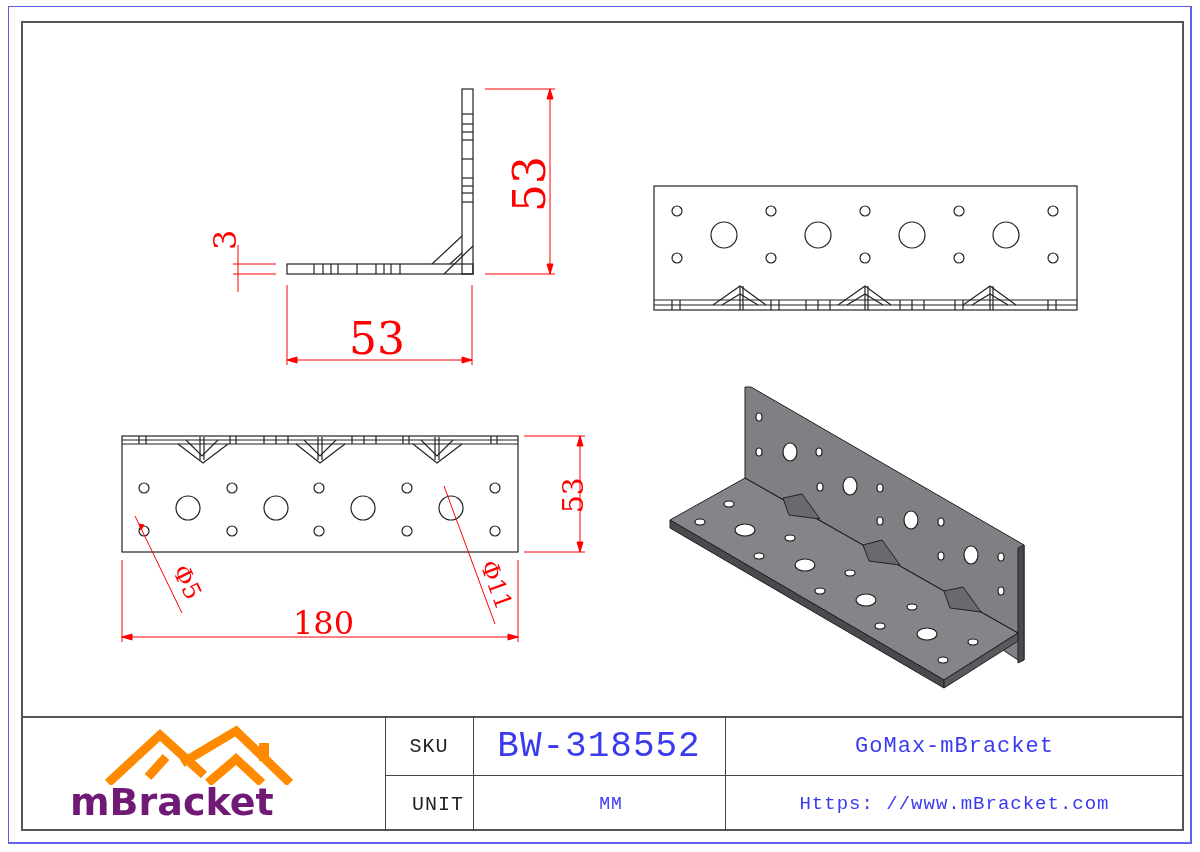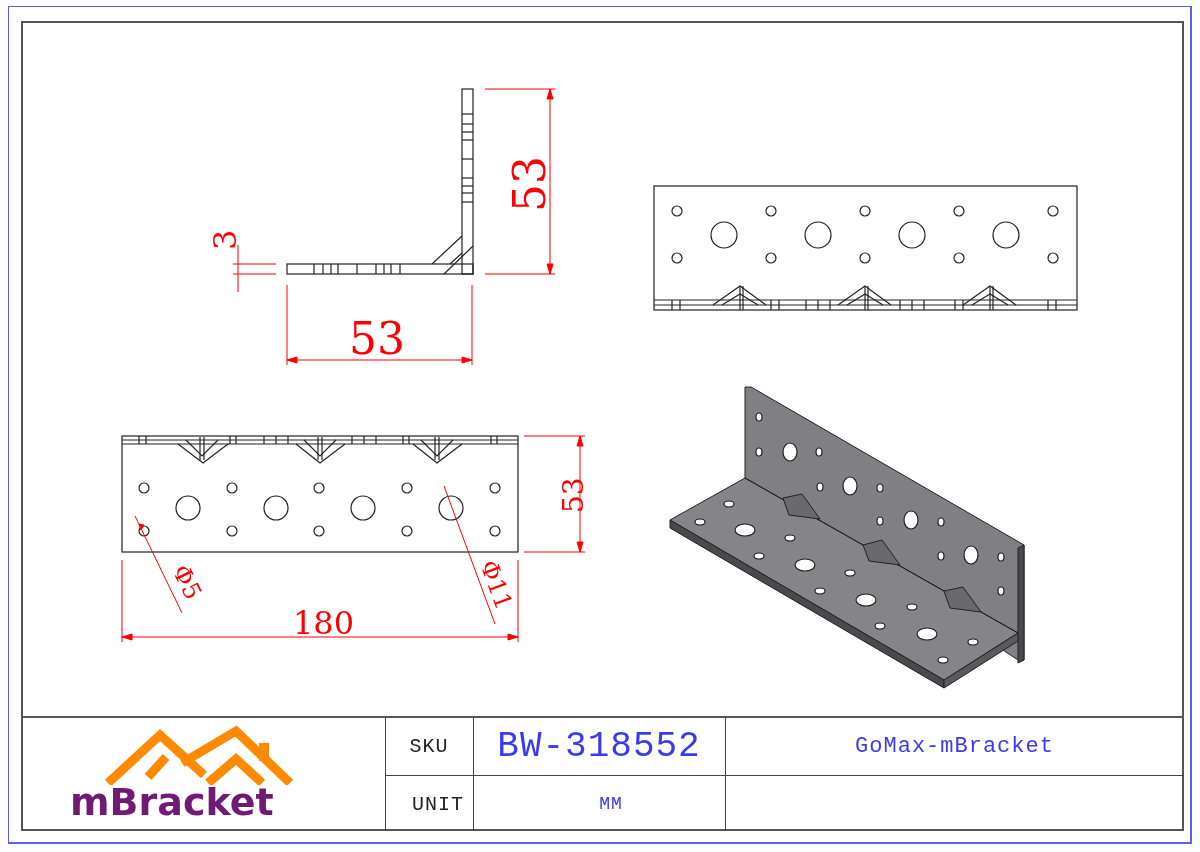--- a/index.html
+++ b/index.html
@@ -252,20 +252,21 @@
   <div class="tb-vline" style="left:452px;"></div>
   <div class="tb-vline" style="left:704px;"></div>
   <div class="tb-hline" style="left:364px; right:0; top:57px;"></div>
 
   <div class="tb-cell lbl" style="left:364px; top:0; width:88px; height:57px;">SKU</div>
   <div class="tb-cell val" style="left:452px; top:0; width:252px; height:57px; font-size:36px; font-weight:300;">BW-318552</div>
   <div class="tb-cell val" style="left:704px; top:0; width:459px; height:57px; font-size:22px;">GoMax-mBracket</div>
 
   <div class="tb-cell lbl" style="left:364px; top:57px; width:88px; height:58px;margin-left:9px;">UNIT</div>
   <div class="tb-cell val" style="left:452px; top:57px; width:252px; height:58px; font-size:18px;margin-left:12px;">MM</div>
+  <div class="tb-cell val" style="left:704px; top:57px; width:459px; height:58px; font-size:19px;">Https: //www.mBracket.com</div>
 </div>
 
 <svg style="position:absolute; left:100px; top:725px;" width="200" height="60" viewBox="0 0 200 60">
   <g fill="none" stroke="#ff8a00" stroke-width="9" stroke-linejoin="miter">
     <polyline points="8,58 60,10 104,50"></polyline>
     <polyline points="82,38 136,6 190,58"></polyline>
     <polyline points="48,52 66,32"></polyline>
     <polyline points="108,58 136,34 162,58"></polyline>
   </g>
   <rect x="159" y="18" width="10" height="18" fill="#ff8a00"></rect>

